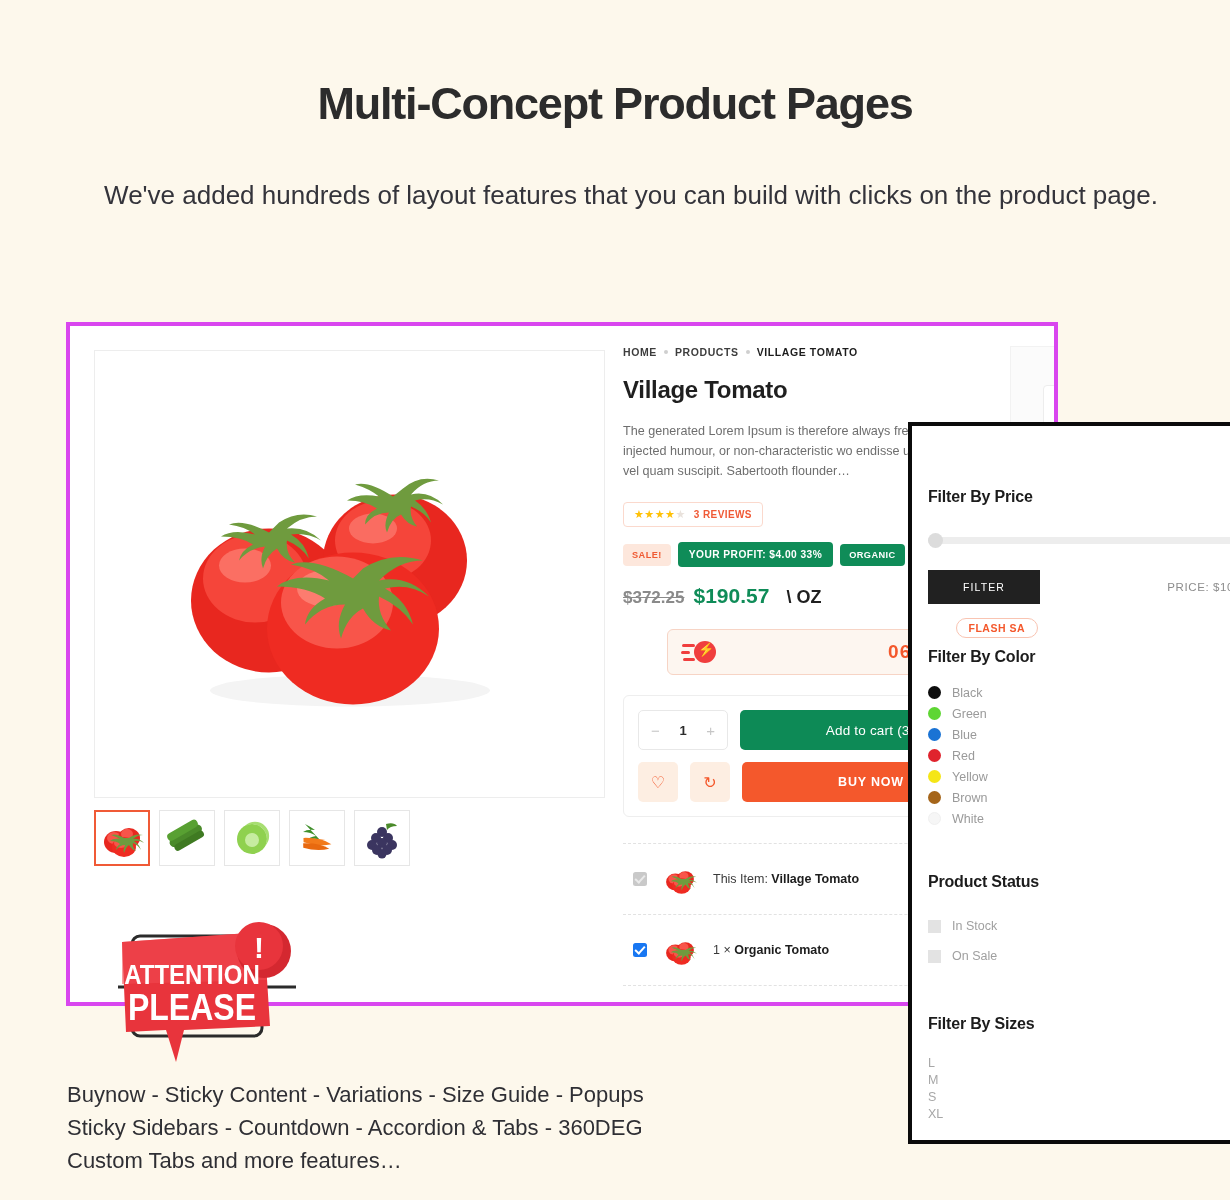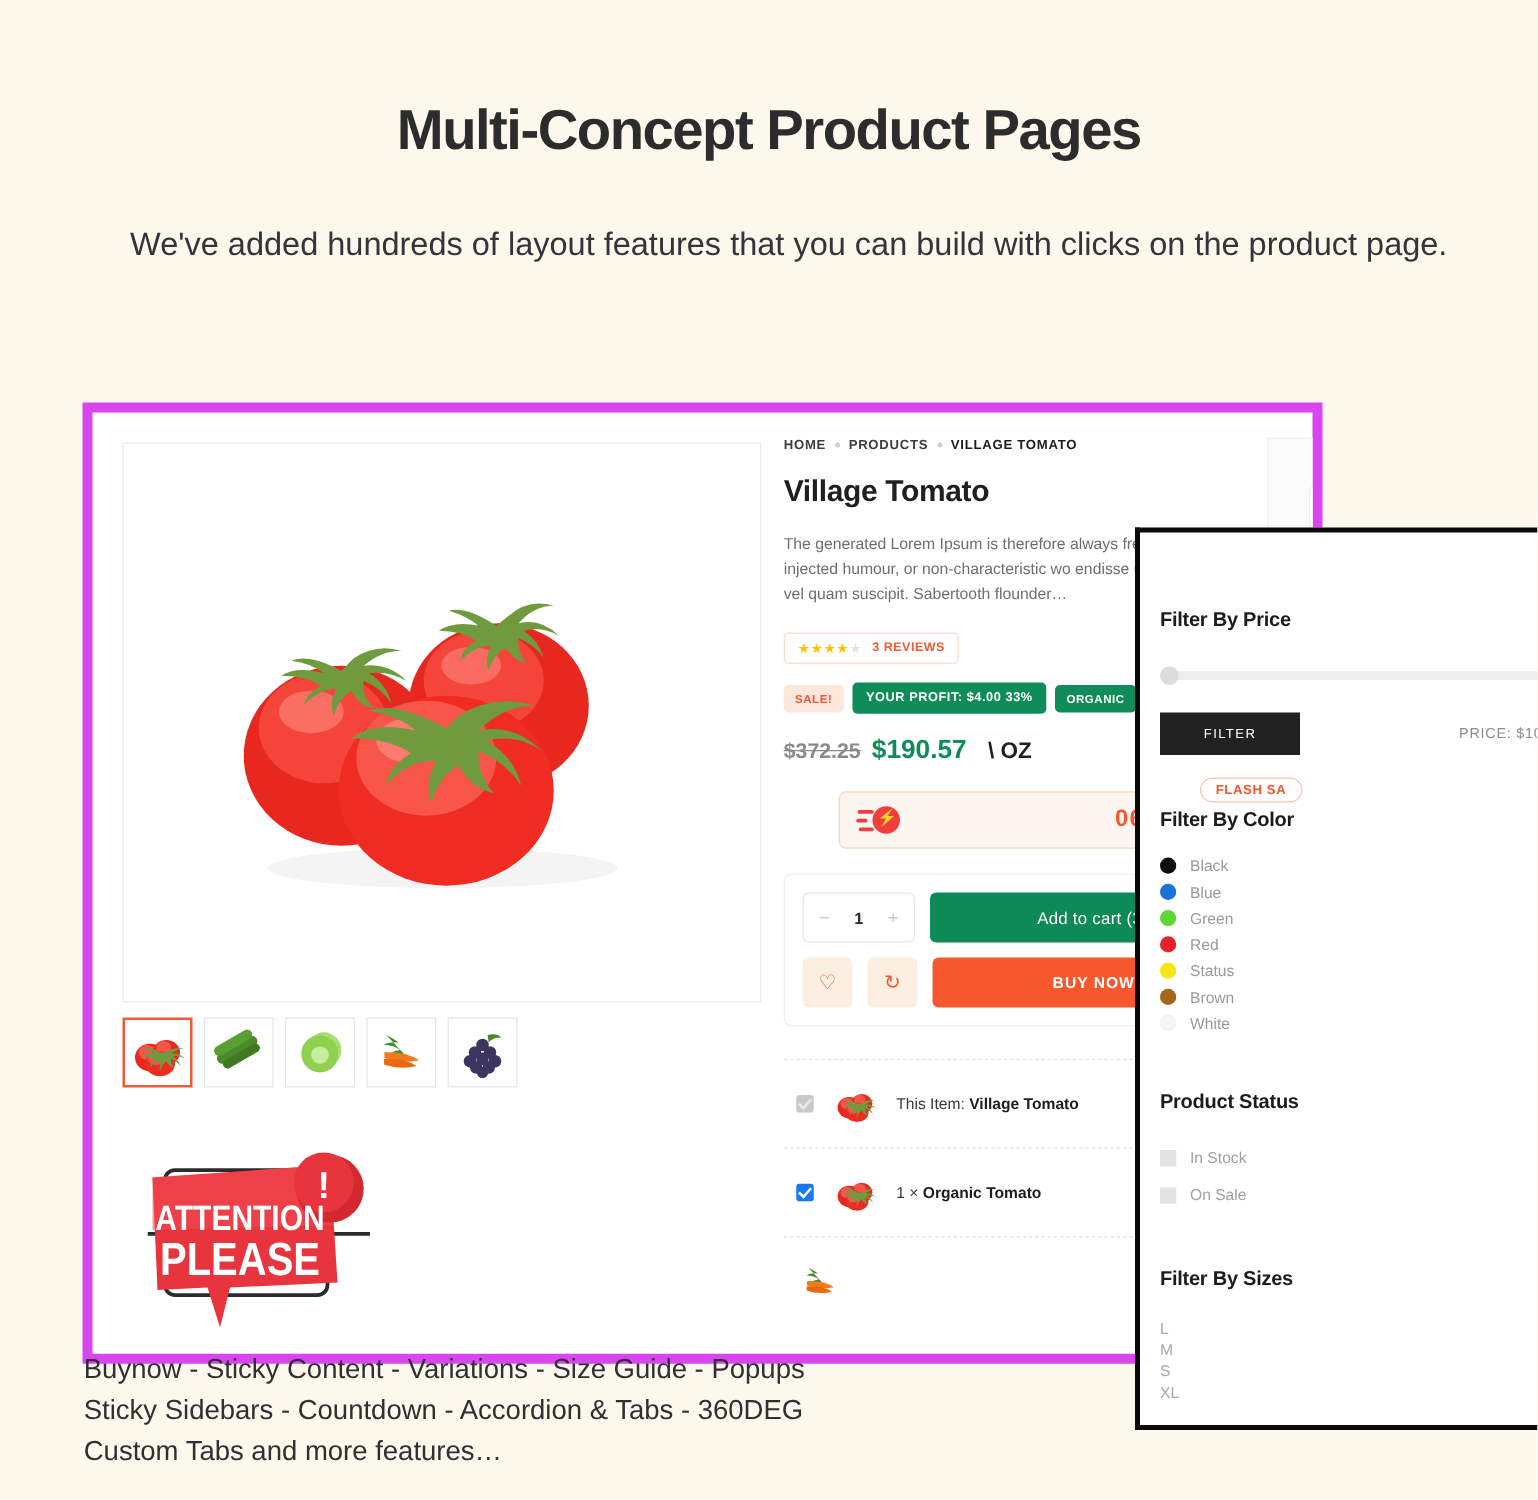--- a/index.html
+++ b/index.html
@@ -20,23 +20,23 @@
   }
   .hero-sub {
     position: absolute; top: 175px; left: 0; width: 1230px;
     text-align: center;
     font-size: 26px; line-height: 40px; color: #34343b; font-weight: 400; margin-left: 16px;
   }
 
   
   .product-frame {
     position: absolute; left: 66px; top: 322px;
-    width: 992px; height: 769px;
+    width: 992px; height: 684px;
     background: #ffffff;
-    border: 8px solid #d946ef;
+    border: 4px solid #d946ef;
     overflow: hidden;
   }
   .gallery {
     position: absolute; left: 24px; top: 24px;
     width: 511px; height: 448px;
     background: #fff;
     border: 1px solid #ededed;
   }
   .gallery-img {
     position: absolute; left: 50%; top: 52%;
@@ -405,34 +405,34 @@
         <span class="price-label">PRICE: $10</span>
       </div>
 
       <div class="fp-title sec">Filter By Color</div>
       <div class="color-list">
         <div class="color-item">
             <span class="dot" style="background:#0d0d0d"></span>
             <span class="color-name">Black</span>
           </div>
         <div class="color-item">
+            <span class="dot" style="background:#5ed633"></span>
+            <span class="color-name">Green</span>
+          </div>
+        <div class="color-item">
             <span class="dot" style="background:#1a73d4"></span>
             <span class="color-name">Blue</span>
           </div>
         <div class="color-item">
-            <span class="dot" style="background:#5ed633"></span>
-            <span class="color-name">Green</span>
-          </div>
-        <div class="color-item">
             <span class="dot" style="background:#e0232d"></span>
             <span class="color-name">Red</span>
           </div>
         <div class="color-item">
             <span class="dot" style="background:#f5e617"></span>
-            <span class="color-name">Status</span>
+            <span class="color-name">Yellow</span>
           </div>
         <div class="color-item">
             <span class="dot" style="background:#a5651a"></span>
             <span class="color-name">Brown</span>
           </div>
         <div class="color-item">
             <span class="dot white" style="background:#f6f6f6"></span>
             <span class="color-name">White</span>
           </div>
       </div>

